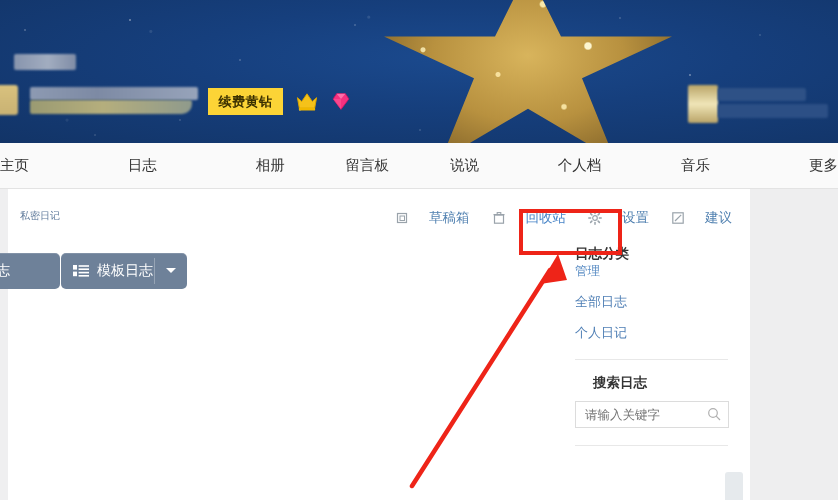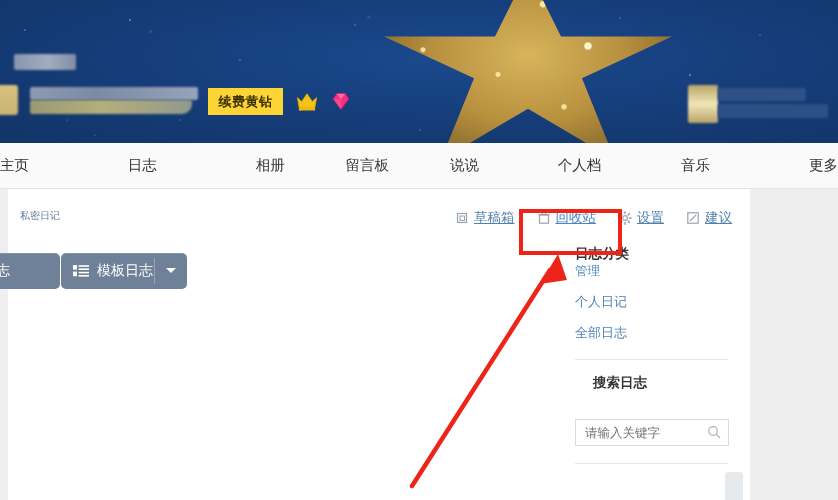--- a/index.html
+++ b/index.html
@@ -73,21 +73,21 @@
 
   
   .pagewrap{position:absolute;left:0;top:189px;width:838px;height:311px;background:#efeff0;}
   .sheet{position:absolute;left:8px;top:0;width:742px;height:311px;background:#fff;}
   .rightpanel{position:absolute;left:750px;top:0;width:88px;height:311px;background:#eeeeef;}
 
   
   .sheet-head{position:absolute;left:0;top:0;width:742px;height:53px;}
   .private-tab{position:absolute;left:12px;top:20px;font-size:10px;color:#5f7a9b;cursor:pointer;}
   .tools{position:absolute;right:18px;top:20px;display:flex;align-items:center;gap:0;}
-  .tool{display:flex;align-items:center;gap:5px;font-size:13.5px;color:#5080b0;cursor:pointer;padding:0 11px;text-decoration:underline;}
+  .tool{display:flex;align-items:center;gap:20px;font-size:13.5px;color:#5080b0;cursor:pointer;padding:0 11px;}
   .tool .glyph{display:inline-flex;width:14px;height:14px;color:#9aa3ab;}
   .tool.highlight{color:#4a86c8;}
 
   
   .btnrow{position:absolute;left:0;top:64px;width:742px;height:42px;}
   .btn-slate{position:absolute;height:36px;background:#6e8199;border-radius:5px;
     display:flex;align-items:center;color:#fff;font-size:14px;cursor:pointer;
     box-shadow:inset 0 1px 0 rgba(255,255,255,.14);}
   .btn-cut{left:-38px;top:0;width:78px;padding-left:12px;}
   .btn-tpl{left:53px;top:0;width:126px;}
@@ -98,21 +98,21 @@
     border-left:5px solid transparent;border-right:5px solid transparent;border-top:5px solid #fff;}
 
   
   .sidebar{position:absolute;left:567px;top:56px;width:175px;}
   .sb-row{display:flex;align-items:baseline;justify-content:space-between;flex-direction:column;}
   .sb-title{font-size:13.5px;color:#333;font-weight:bold;}
   .sb-manage{font-size:12.5px;color:#5b8dc4;cursor:pointer;}
   .sb-link{display:block;font-size:13px;color:#4f7fb5;margin-top:13px;cursor:pointer;}
   .sb-sep{width:153px;height:1px;background:#e8e8e8;margin:17px 0 0 0;}
   .sb-title2{font-size:13.5px;color:#333;font-weight:bold;margin-top:14px;display:block;margin-left:18px;}
-  .searchbox{position:relative;margin-top:27px;width:152px;height:25px;border:1px solid #dcdcdc;
+  .searchbox{position:relative;margin-top:9px;width:152px;height:25px;border:1px solid #dcdcdc;
     background:#fff;display:flex;align-items:center;}
   .searchbox input{border:0;outline:0;width:118px;margin-left:7px;font-size:12.5px;color:#9b9b9b;
     font-family:"Liberation Sans",sans-serif;background:transparent;}
   .mag{position:absolute;right:7px;top:5px;width:14px;height:14px;color:#b0b0b0;}
   .sb-sep2{width:153px;height:1px;background:#e8e8e8;margin-top:17px;}
 
   
   .scrollghost{position:absolute;left:717px;top:283px;width:18px;height:55px;
     background:#e2e6ea;border-radius:3px;opacity:.85;}
 
@@ -252,22 +252,22 @@
           <span class="divr"></span>
           <span class="caret"></span>
         </div>
       </div>
 
       <div class="sidebar">
         <div class="sb-row">
           <span class="sb-title">日志分类</span>
           <span class="sb-manage" style="margin-right:26px;">管理</span>
         </div>
+        <a class="sb-link">全部日志</a>
         <a class="sb-link">个人日记</a>
-        <a class="sb-link">全部日志</a>
         <div class="sb-sep"></div>
         <span class="sb-title2">搜索日志</span>
         <div class="searchbox">
           <input type="text" placeholder="请输入关键字" style="">
           <span class="mag">
             <svg viewBox="0 0 14 14" width="14" height="14">
               <circle cx="6" cy="6" r="4.3" fill="none" stroke="#b0b0b0" stroke-width="1.2"></circle>
               <line x1="9.2" y1="9.2" x2="13" y2="13" stroke="#b0b0b0" stroke-width="1.2"></line>
             </svg>
           </span>

